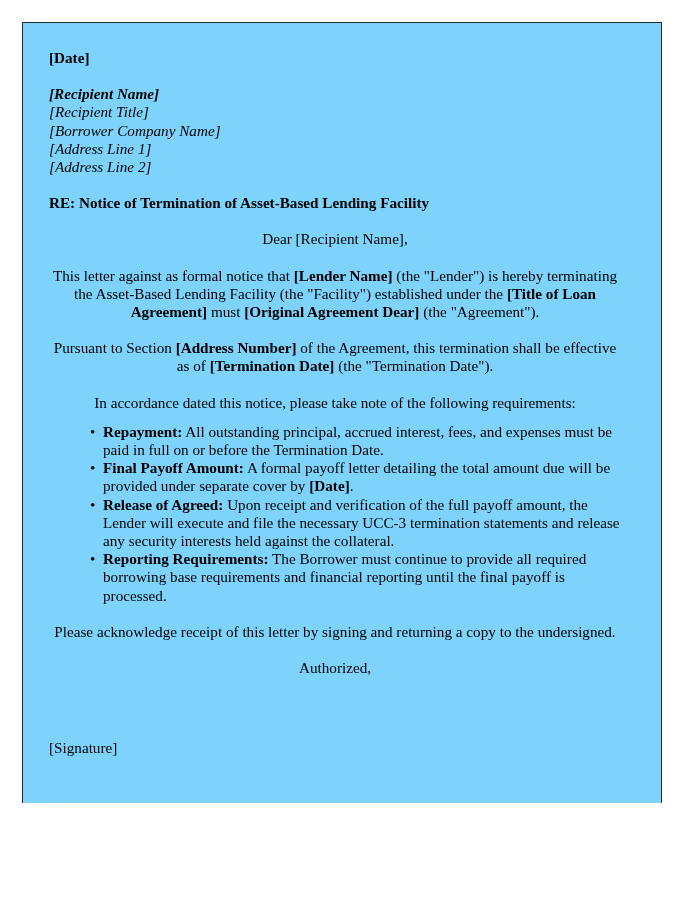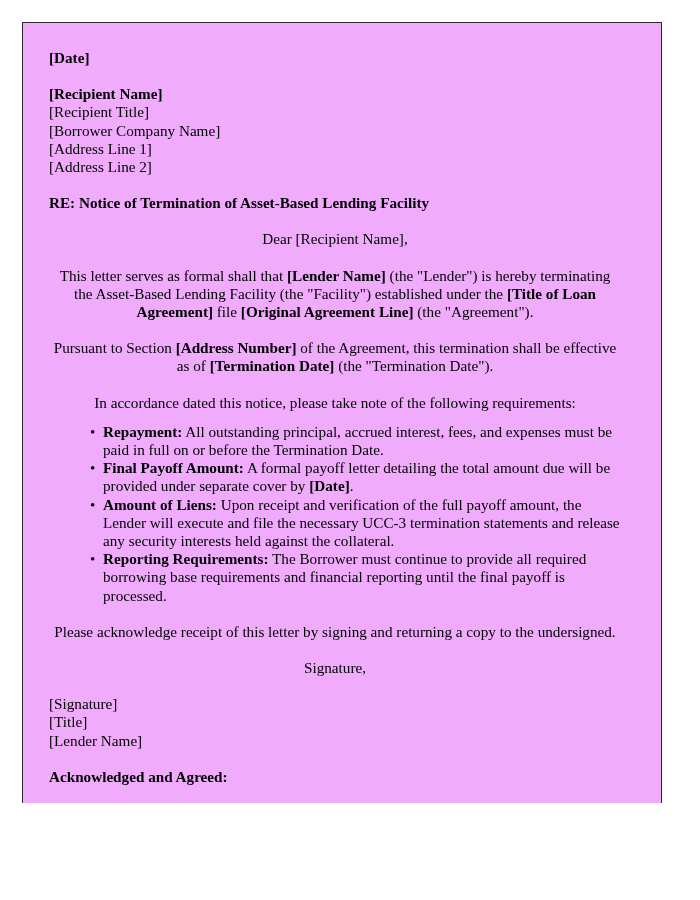--- a/index.html
+++ b/index.html
@@ -20,21 +20,21 @@
     position: absolute;
     left: 22px;
     top: 22px;
     width: 640px;
     height: 781px;
     box-sizing: border-box;
     border-left: 1.4px solid #2b2b2b;
     border-right: 1.4px solid #2b2b2b;
     border-top: 1.4px solid #2b2b2b;
     border-bottom: none;
-    background: #f0abfc;
+    background: #7dd3fc;
     overflow: hidden;
   }
 
   #letter-body {
     padding: 26px 40px 0 26px;
     font-size: 15.2px;
     line-height: 18.2px;
   }
 
   .blk {
@@ -44,20 +44,21 @@
   
   .gap-line   { height: 18px; }
   .gap-half   { height: 11px; }
 
   .bold {
     font-weight: bold;
   }
 
   .addr-line {
     white-space: nowrap;
+    font-style: italic;
   }
 
   p.para {
     margin: 0;
     text-align: center;
   }
 
   ul.req-list {
     margin: 0;
     padding: 0 0 0 41px;
@@ -73,20 +74,21 @@
     position: absolute;
     left: 0;
     top: 0;
     width: 13px;
     line-height: 18.2px;
     font-size: 15.2px;
   }
 
   .sig-line {
     white-space: nowrap;
+    margin-top: 44px;
   }
 </style>
 </head>
 <body>
 
 <div id="page-sheet">
   <div id="letter-body">
 
     <div class="blk bold">[Date]</div>
 
@@ -103,46 +105,46 @@
     <div class="gap-line"></div>
 
     <div class="blk bold">RE: Notice of Termination of Asset-Based Lending Facility</div>
 
     <div class="gap-line"></div>
 
     <p class="para">Dear [Recipient Name],</p>
 
     <div class="gap-line"></div>
 
-    <p class="para"><span>This letter serves as formal shall that </span><span class="bold">[Lender Name]</span><span> (the "Lender") is hereby terminating the Asset-Based Lending Facility (the "Facility") established under the </span><span class="bold">[Title of Loan Agreement]</span><span> file </span><span class="bold">[Original Agreement Line]</span><span> (the "Agreement").</span></p>
+    <p class="para"><span>This letter against as formal notice that </span><span class="bold">[Lender Name]</span><span> (the "Lender") is hereby terminating the Asset-Based Lending Facility (the "Facility") established under the </span><span class="bold">[Title of Loan Agreement]</span><span> must </span><span class="bold">[Original Agreement Dear]</span><span> (the "Agreement").</span></p>
 
     <div class="gap-line"></div>
 
     <p class="para"><span>Pursuant to Section </span><span class="bold">[Address Number]</span><span> of the Agreement, this termination shall be effective as of </span><span class="bold">[Termination Date]</span><span> (the "Termination Date").</span></p>
 
     <div class="gap-line"></div>
 
     <p class="para">In accordance dated this notice, please take note of the following requirements:</p>
 
     <div class="gap-half"></div>
 
     <ul class="req-list">
       <li><span class="bullet-dot">•</span><span class="bold">Repayment:</span><span> All outstanding principal, accrued interest, fees, and expenses must be paid in full on or before the Termination Date.</span><span class="bold"></span><span></span></li>
       <li><span class="bullet-dot">•</span><span class="bold">Final Payoff Amount:</span><span> A formal payoff letter detailing the total amount due will be provided under separate cover by </span><span class="bold">[Date]</span><span>.</span></li>
-      <li><span class="bullet-dot">•</span><span class="bold">Amount of Liens:</span><span> Upon receipt and verification of the full payoff amount, the Lender will execute and file the necessary UCC-3 termination statements and release any security interests held against the collateral.</span><span class="bold"></span><span></span></li>
+      <li><span class="bullet-dot">•</span><span class="bold">Release of Agreed:</span><span> Upon receipt and verification of the full payoff amount, the Lender will execute and file the necessary UCC-3 termination statements and release any security interests held against the collateral.</span><span class="bold"></span><span></span></li>
       <li><span class="bullet-dot">•</span><span class="bold">Reporting Requirements:</span><span> The Borrower must continue to provide all required borrowing base requirements and financial reporting until the final payoff is processed.</span><span class="bold"></span><span></span></li>
     </ul>
 
     <div class="gap-line"></div>
 
     <p class="para">Please acknowledge receipt of this letter by signing and returning a copy to the undersigned.</p>
 
     <div class="gap-line"></div>
 
-    <p class="para">Signature,</p>
+    <p class="para">Authorized,</p>
 
     <div class="gap-line"></div>
 
     <div class="blk">
       <div class="sig-line">[Signature]</div>
       <div class="sig-line">[Title]</div>
       <div class="sig-line">[Lender Name]</div>
     </div>
 
     <div class="gap-line"></div>

